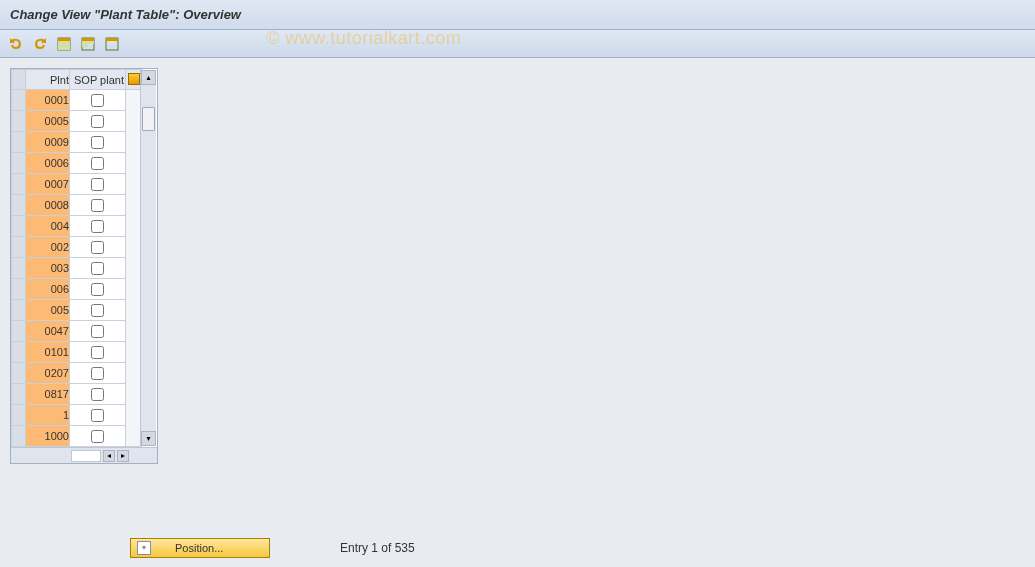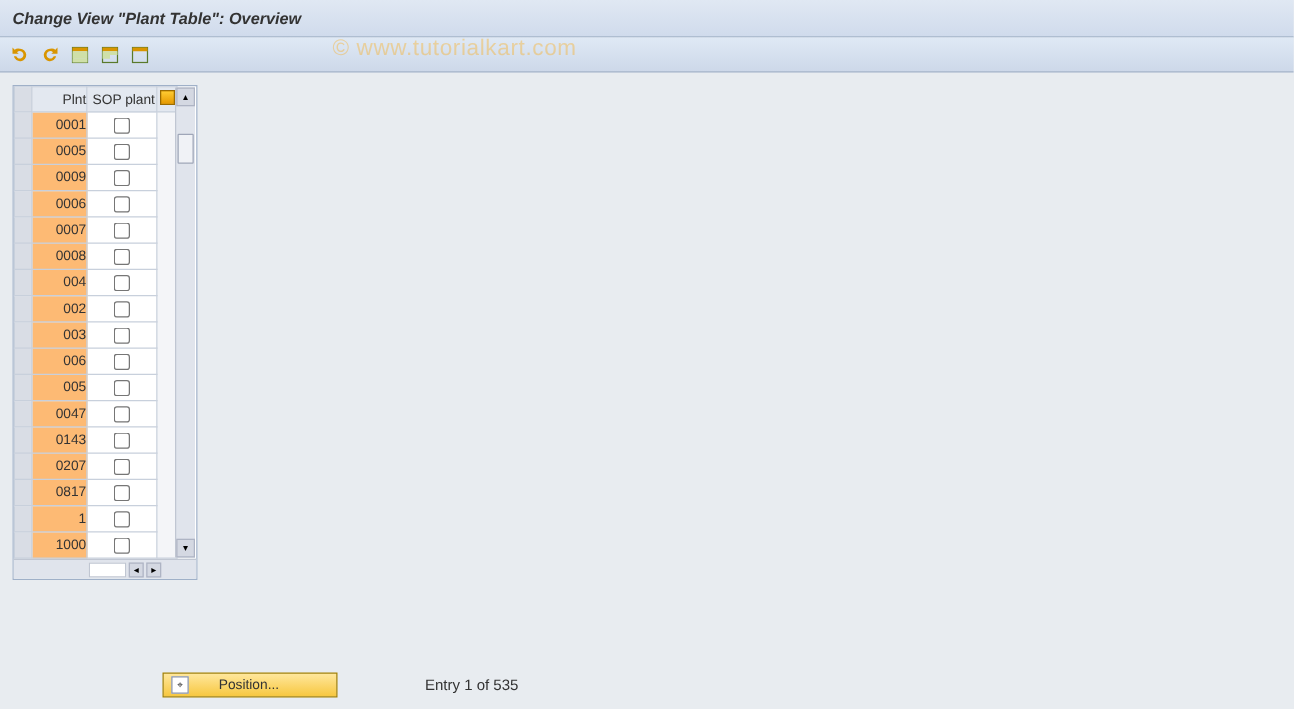--- a/index.html
+++ b/index.html
@@ -187,21 +187,21 @@
           </tr>
           <tr>
             <td class="sel"></td>
             <td class="c1">0047</td>
             <td class="c2">
               <input type="checkbox" style="">
             </td>
           </tr>
           <tr>
             <td class="sel"></td>
-            <td class="c1">0143</td>
+            <td class="c1">0101</td>
             <td class="c2">
               <input type="checkbox" style="">
             </td>
           </tr>
           <tr>
             <td class="sel"></td>
             <td class="c1">0207</td>
             <td class="c2">
               <input type="checkbox" style="">
             </td>

